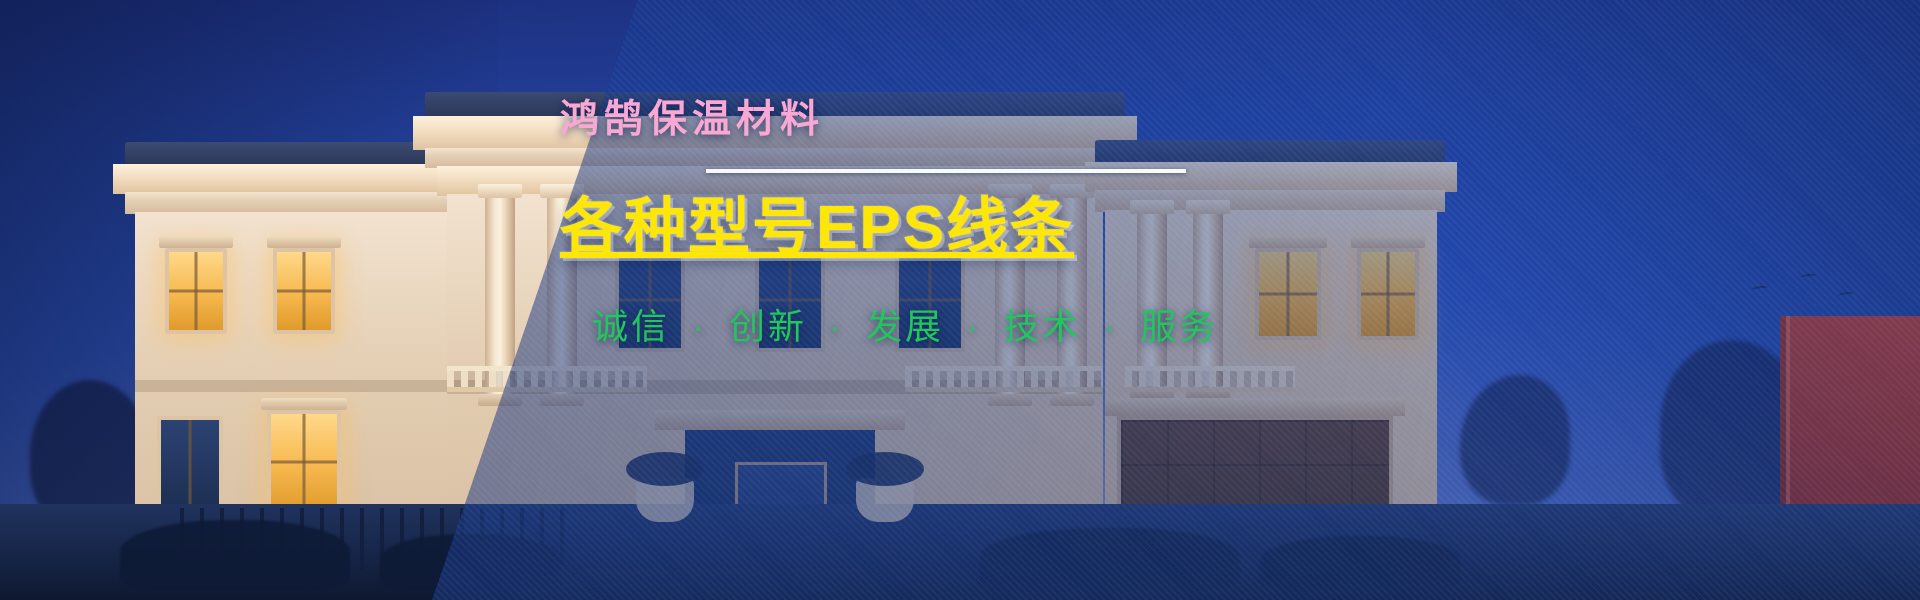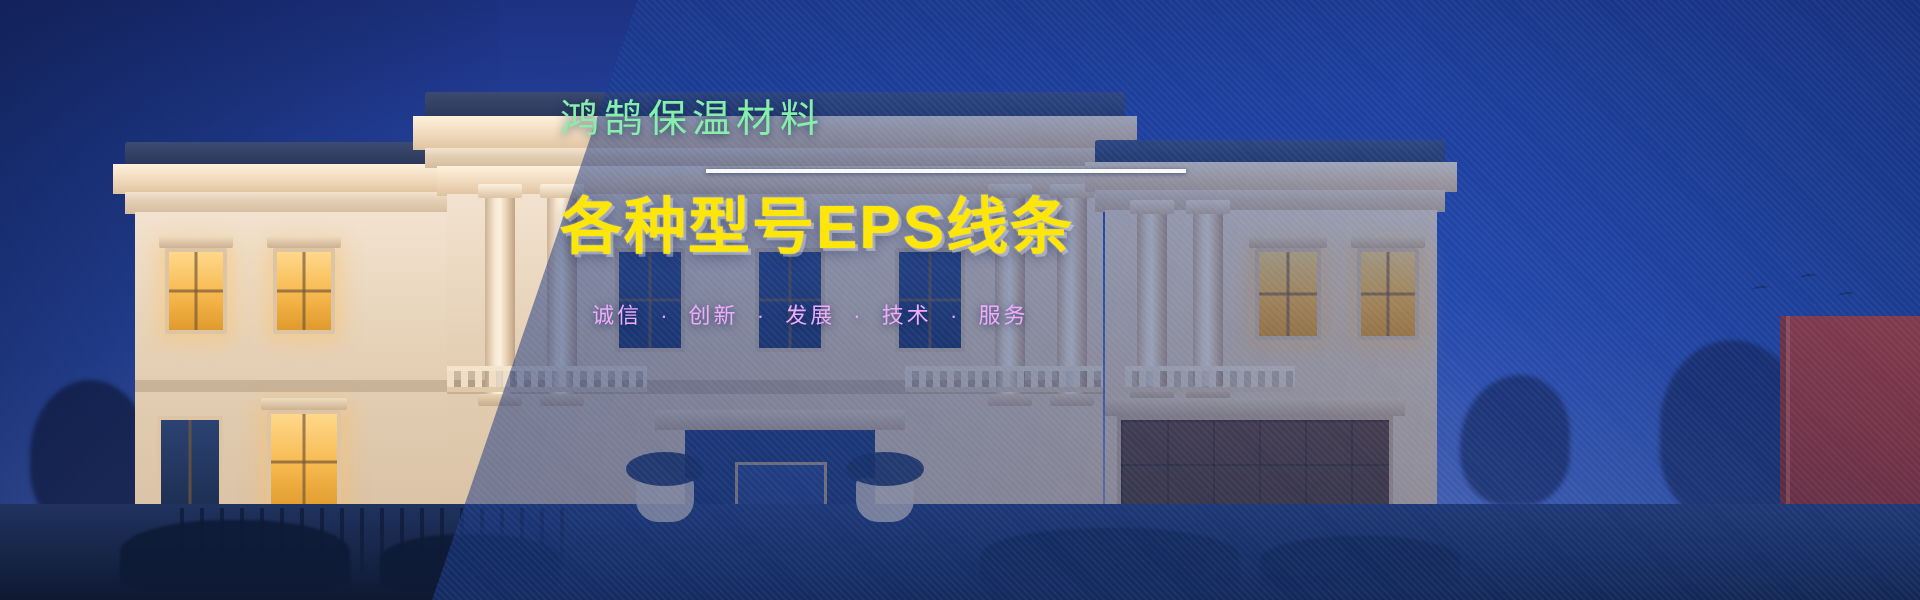--- a/index.html
+++ b/index.html
@@ -136,41 +136,42 @@
   }
   .overlay-edge{
     position:absolute;top:0;height:100%;width:90px;left:0;
     clip-path:polygon(33.2% 0%, 36.0% 0%, 25.3% 100%, 22.5% 100%);
   }
 
   
   .copy{position:absolute;left:560px;top:96px;width:700px;}
 
   .brand{
-    font-size:39px;letter-spacing:5px;color:#86efac;font-weight:400;
+    font-size:39px;letter-spacing:5px;color:#f9a8d4;font-weight:700;
     text-shadow:0 2px 10px rgba(0,20,60,.65);
     line-height:1.2;
   }
   .rule{
     margin:26px 0 0 146px;width:480px;height:4px;background:#ffffff;opacity:.95;
     box-shadow:0 1px 4px rgba(0,20,60,.5);
   }
   .headline{margin-top:18px;}
   .headline .hl{
     display:block;
     font-size:62px;font-weight:bold;letter-spacing:2px;
     color:#ffe609;line-height:1.16;white-space:nowrap;
     text-shadow:
       0 0 2px rgba(255,255,255,.55),
       3px 3px 0 rgba(255,255,255,.35),
       0 4px 14px rgba(0,20,60,.45);
+    text-decoration: underline;
   }
   .tagline{
     margin-top:34px;margin-left:32px;
-    font-size:22px;letter-spacing:3px;color:#f0abfc;
+    font-size:36px;letter-spacing:3px;color:#22c55e;
     text-shadow:0 2px 9px rgba(0,20,60,.6);
     white-space:nowrap;
   }
   .tagline .dot{margin:0 9px;opacity:.95;}
 </style>
 </head>
 <body>
 
 <div class="stage">
 

